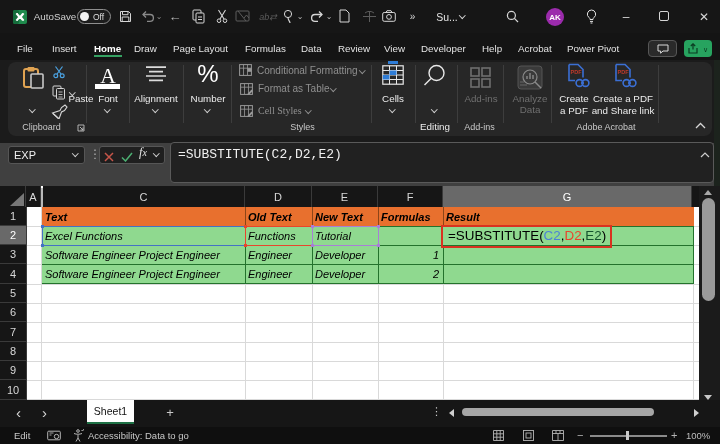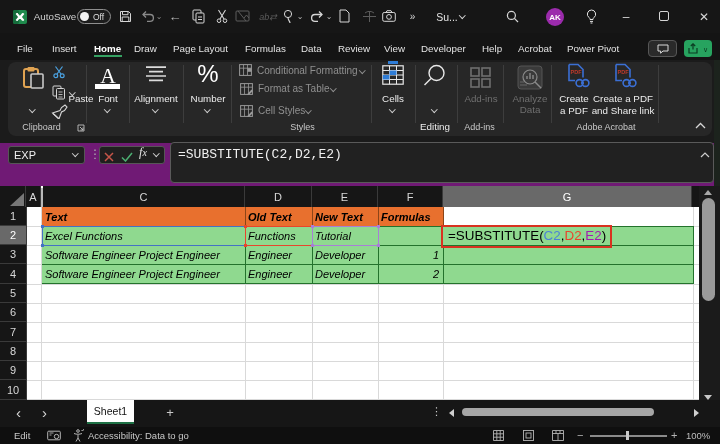--- a/index.html
+++ b/index.html
@@ -18,21 +18,21 @@
 
   
   #ribbonzone { position:absolute; top:60px; left:0; width:720px; height:83px; background:#1b1b1b; }
   #ribbonpanel { position:absolute; top:2px; left:8px; width:704px; height:74px; background:#272727; border-radius:8px; }
   .rsep { position:absolute; top:5px; width:1px; height:58px; background:#3d3d3d; }
   .rlabel { position:absolute; font-size:9px; color:#c9c9c9; text-align:center; }
   .rbig { position:absolute; font-size:9.8px; color:#ececec; text-align:center; white-space:nowrap; }
   .vchev { position:absolute; width:4.5px; height:4.5px; border-right:1.2px solid #cfcfcf; border-bottom:1.2px solid #cfcfcf; transform:rotate(45deg); }
 
   
-  #fzone { position:absolute; top:143px; left:0; width:720px; height:43px; background:#701a75; }
+  #fzone { position:absolute; top:143px; left:0; width:720px; height:43px; background:#404040; }
   #namebox { position:absolute; left:8px; top:2.5px; width:77px; height:18px; background:#1f1f1f; border:1px solid #565656; border-radius:3px; color:#efefef; font-size:11px; line-height:17px; padding-left:5px; }
   #fxbox { position:absolute; left:99px; top:2.5px; width:66px; height:18px; background:#1f1f1f; border:1px solid #565656; border-radius:3px; }
   #finput { position:absolute; left:170px; top:-1px; width:544px; height:41px; background:#212121; border:1px solid #5a5a5a; border-radius:4px; color:#f0f0f0; font-family:"Liberation Mono", monospace; font-size:13px; padding:4px 0 0 7px; }
 
   
   #grid { position:absolute; top:186px; left:0; width:720px; height:214px; background:#ffffff; }
   .colhead { position:absolute; top:0; height:21px; background:#161616; color:#d8d8d8; font-size:11px; display:flex; align-items:center; justify-content:center; border-right:1px solid #3a3a3a; }
   .rowhead { position:absolute; left:0; width:26px; background:#161616; color:#d8d8d8; font-size:11px; display:flex; align-items:center; justify-content:center; border-bottom:1px solid #3a3a3a; }
   .cell { position:absolute; font-size:11px; color:#000; display:flex; align-items:center; padding-left:3px; white-space:nowrap; overflow:hidden;font-style:italic; }
   .or { background:#e8702e; font-weight:bold; }
@@ -235,21 +235,21 @@
         <path d="M0.6 4.2 h11.8 M4.5 0.6 v10.8 M8.5 0.6 v10.8" stroke="#999" stroke-width="0.8"></path>
         <path d="M7 11.5 L11.5 6.5 L13 8 L8.8 12 z" fill="#999"></path>
       </svg>
     <div class="abs" style="left:258px;top:23px;font-size:10px;color:#909090;">Format as Table</div>
     <div class="vchev" style="left:331px;top:26px;border-color:#909090;"></div>
     <svg class="abs" style="left:240px;top:45px;" width="13" height="12" viewBox="0 0 13 12">
         <rect x="0.6" y="0.6" width="11.8" height="10.8" stroke="#999" fill="none"></rect>
         <path d="M0.6 4.2 h11.8 M4.5 0.6 v10.8 M8.5 0.6 v10.8" stroke="#999" stroke-width="0.8"></path>
         <path d="M7 11.5 L11.5 6.5 L13 8 L8.8 12 z" fill="#999"></path>
       </svg>
-    <div class="abs" style="left:258px;top:45px;font-size:10px;color:#909090;">Cell Styles</div>
+    <div class="abs" style="left:258px;top:45px;font-size:10px;color:#909090;font-family:Liberation Serif, serif;">Cell Styles</div>
     <div class="vchev" style="left:306px;top:48px;border-color:#909090;"></div>
     <div class="rlabel" style="left:275px;top:62px;width:55px;">Styles</div>
 
     <div class="abs" style="left:388px;top:1px;width:10px;height:3px;background:#2e7cd6;"></div>
     <svg class="abs" style="left:382px;top:5px;" width="22" height="20" viewBox="0 0 22 20">
       <rect x="0.8" y="0.8" width="20.4" height="18.4" stroke="#e8e8e8" stroke-width="1.2" fill="none"></rect>
       <path d="M0.8 5.5 h20.4 M0.8 10 h20.4 M0.8 14.5 h20.4 M7.5 0.8 v18.4 M14.5 0.8 v18.4" stroke="#e8e8e8" stroke-width="1"></path>
       <rect x="7.5" y="5.5" width="7" height="4.5" fill="#2e7cd6"></rect>
         <rect x="0.8" y="10" width="6.7" height="4.5" fill="#2e7cd6"></rect>
     </svg>
@@ -373,20 +373,21 @@
     <div class="rowhead" style="top:117px;height:19px;">6</div>
     <div class="rowhead" style="top:136px;height:20px;">7</div>
     <div class="rowhead" style="top:156px;height:19px;">8</div>
     <div class="rowhead" style="top:175px;height:19px;">9</div>
     <div class="rowhead" style="top:194px;height:20px;">10</div>
 
     <div class="cell or" style="left:42px;top:21px;width:203px;height:19px;">Text</div>
     <div class="cell or" style="left:245px;top:21px;width:67px;height:19px;">Old Text</div>
     <div class="cell or" style="left:312px;top:21px;width:66px;height:19px;">New Text</div>
     <div class="cell or" style="left:378px;top:21px;width:65px;height:19px;">Formulas</div>
+    <div class="cell or" style="left:443px;top:21px;width:251px;height:19px;">Result</div>
     <div class="abs" style="left:245px;top:21px;width:1px;height:19px;background:#8c4518;"></div>
     <div class="abs" style="left:312px;top:21px;width:1px;height:19px;background:#8c4518;"></div>
     <div class="abs" style="left:378px;top:21px;width:1px;height:19px;background:#8c4518;"></div>
     <div class="abs" style="left:443px;top:21px;width:1px;height:19px;background:#8c4518;"></div>
 
     <div class="cell gr" style="left:42px;top:40px;width:203px;height:19px;">Excel Functions</div>
     <div class="cell gr" style="left:245px;top:40px;width:67px;height:19px;">Functions</div>
     <div class="cell gr" style="left:312px;top:40px;width:66px;height:19px;">Tutorial</div>
     <div class="cell gr" style="left:378px;top:40px;width:65px;height:19px;"></div>
     <div class="cell gr" style="left:443px;top:40px;width:251px;height:19px;"></div>
@@ -416,21 +417,21 @@
     <div class="abs" style="left:312px;top:40px;width:67px;height:20px;border:1px solid #a87fd6;"></div>
     <div class="abs" style="left:41px;top:39px;width:3px;height:3px;background:#4472c4;"></div>
     <div class="abs" style="left:41px;top:58px;width:3px;height:3px;background:#4472c4;"></div>
     <div class="abs" style="left:244px;top:39px;width:3px;height:3px;background:#e8452c;"></div>
     <div class="abs" style="left:244px;top:58px;width:3px;height:3px;background:#e8452c;"></div>
     <div class="abs" style="left:311px;top:39px;width:3px;height:3px;background:#a87fd6;"></div>
     <div class="abs" style="left:311px;top:58px;width:3px;height:3px;background:#a87fd6;"></div>
     <div class="abs" style="left:377px;top:39px;width:3px;height:3px;background:#a87fd6;"></div>
     <div class="abs" style="left:377px;top:58px;width:3px;height:3px;background:#a87fd6;"></div>
 
-    <div class="abs" style="left:448px;top:42px;height:16px;font-size:13.4px;color:#000;white-space:nowrap;">=SUBSTITUTE(<span style="color:#4d82d6;">C2</span>,<span style="color:#e8452c;">D2</span>,<span style="color:#a21caf;">E2</span>)</div>
+    <div class="abs" style="left:448px;top:42px;height:16px;font-size:13.4px;color:#000;white-space:nowrap;">=SUBSTITUTE(<span style="color:#4d82d6;">C2</span>,<span style="color:#e8452c;">D2</span>,<span style="color:#14532d;">E2</span>)</div>
 
     <div class="abs" style="left:441px;top:39px;width:171px;height:23px;border:2.5px solid #d93220;"></div>
   </div>
   <div id="tabbar">
     <div class="abs" style="left:16px;top:4px;width:12px;height:16px;color:#d6d6d6;font-size:15px;">‹</div>
     <div class="abs" style="left:42px;top:4px;width:12px;height:16px;color:#d6d6d6;font-size:15px;">›</div>
     <div class="abs" style="left:87px;top:0;width:47px;height:24px;background:#ffffff;color:#111;font-size:10.5px;display:flex;align-items:center;justify-content:center;border-bottom:2.5px solid #1e7145;">Sheet1</div>
     <div class="abs" style="left:163px;top:6px;width:14px;height:14px;color:#c9c9c9;font-size:13px;text-align:center;line-height:13px;">+</div>
     <div class="abs" style="left:431px;top:5px;color:#c9c9c9;font-size:11px;">⋮</div>
     <div class="abs" style="left:449px;top:9px;width:0;height:0;border-top:4px solid transparent;border-bottom:4px solid transparent;border-right:5px solid #cfcfcf;"></div>

